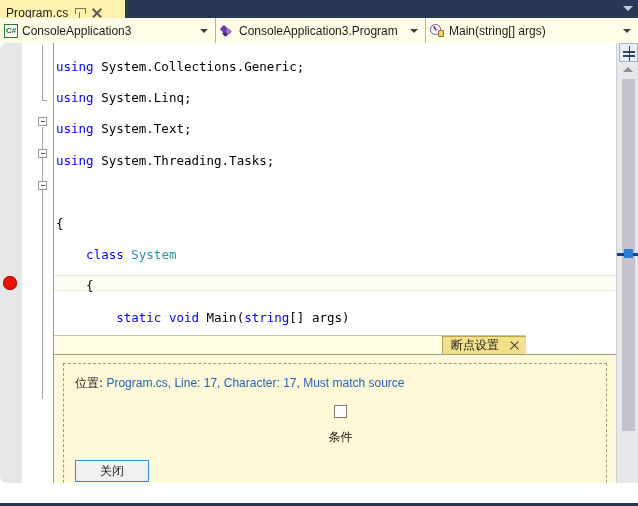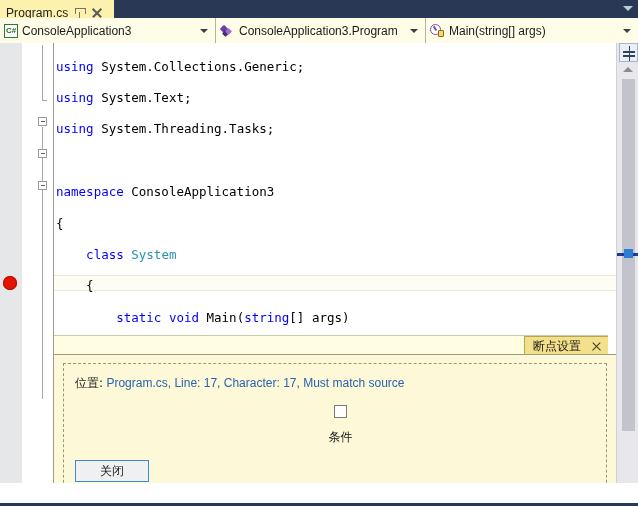--- a/index.html
+++ b/index.html
@@ -17,21 +17,21 @@
 
   
   .tabstrip {
     position: absolute; left: 0; top: 0; width: 638px; height: 18px;
     background: #293955;
   }
   .tab {
     position: absolute; left: 0; top: 0; height: 26px;
     background: #fcf2ad;
     display: flex; align-items: center;
-    padding: 0 11px 0 6px;
+    padding: 0 22px 0 6px;
     gap: 6px;
   }
   .tab-label {
     font-size: 12px; color: #1e1e1e; letter-spacing: .1px;
     font-family: "Liberation Sans", sans-serif;
   }
   .tab-pin {
     width: 11px; height: 12px; position: relative; opacity: .75;
   }
   .tab-pin::before {
@@ -129,21 +129,21 @@
     transform: rotate(-30deg);
   }
   .icon-method .lk {
     position: absolute; left: 8px; top: 6px; width: 6px; height: 7px;
     background: #f7d56a; border: 1px solid #8a6d1e; border-radius: 1px;
   }
 
   
   .editor {
     position: absolute; left: 0; top: 43px; width: 638px; height: 440px;
-    background: #ffffff; overflow: hidden;
+    background: #ffffff; overflow: hidden; border-radius: 7px;
   }
   .bp-margin {
     position: absolute; left: 0; top: 0; width: 22px; height: 440px;
     background: #e6e7e8;
   }
   .bp-dot {
     position: absolute; left: 3px; top: 233px;
     width: 14px; height: 14px; border-radius: 50%;
     background: #e51400;
     box-shadow: 0 0 0 1px #b31000 inset;
@@ -187,23 +187,23 @@
     position: absolute; left: 54px; width: 562px; height: 16px;
     background: #fdfdf4; border-top: 1px solid #e9e9da; border-bottom: 1px solid #e9e9da;
   }
   .tok-ref {
     background: #dbd3c1; color: #000;
     padding: 0 1px;
   }
 
   
   .peek-head {
-    position: absolute; left: 54px; top: 292px; width: 554px; height: 19px;
+    position: absolute; left: 54px; top: 292px; width: 472px; height: 19px;
     background: #fffde2; border-top: 1px solid #c9c9a8;
-    display: flex; justify-content: flex-end; align-items: flex-start;
+    display: flex; justify-content: flex-end; align-items: center;
   }
   .peek-badge {
     display: flex; align-items: center; gap: 10px;
     background: #f3e08a;
     border-left: 1px solid #b8a64f;
     border-top: 1px solid #b8a64f;
     padding: 0 6px 0 8px;
     height: 19px;
   }
   .peek-badge-label {
@@ -397,24 +397,24 @@
 
       <div class="fold-box" style="top:138px;"></div>
     </div>
 
     <div class="vert-sep"></div>
 
     <div class="hl-line" style="top:232px;"></div>
 
     <div class="code">
 <div class="ln"><span class="kw">using</span> System.Collections.Generic;</div>
+<div class="ln"><span class="kw">using</span> System.Linq;</div>
 <div class="ln"><span class="kw">using</span> System.Text;</div>
 <div class="ln"><span class="kw">using</span> System.Threading.Tasks;</div>
 <div class="ln">&nbsp;</div>
-<div class="ln"><span class="kw">namespace</span> ConsoleApplication3</div>
 <div class="ln">{</div>
 <div class="ln">    <span class="kw">class</span> <span class="type">System</span></div>
 <div class="ln">    {</div>
 <div class="ln">        <span class="kw">static</span> <span class="kw">void</span> Main(<span class="kw">string</span>[] args)</div>
 <div class="ln">        {</div>
 <div class="ln">            <span class="kw">int</span> <span class="tok-ref">testInt</span> = 1;</div>
 <div class="ln">&nbsp;</div>
 <div class="ln">            <span class="kw">for</span> (<span class="kw">int</span> i = 0; i &lt; 10; i++)</div>
 
 

